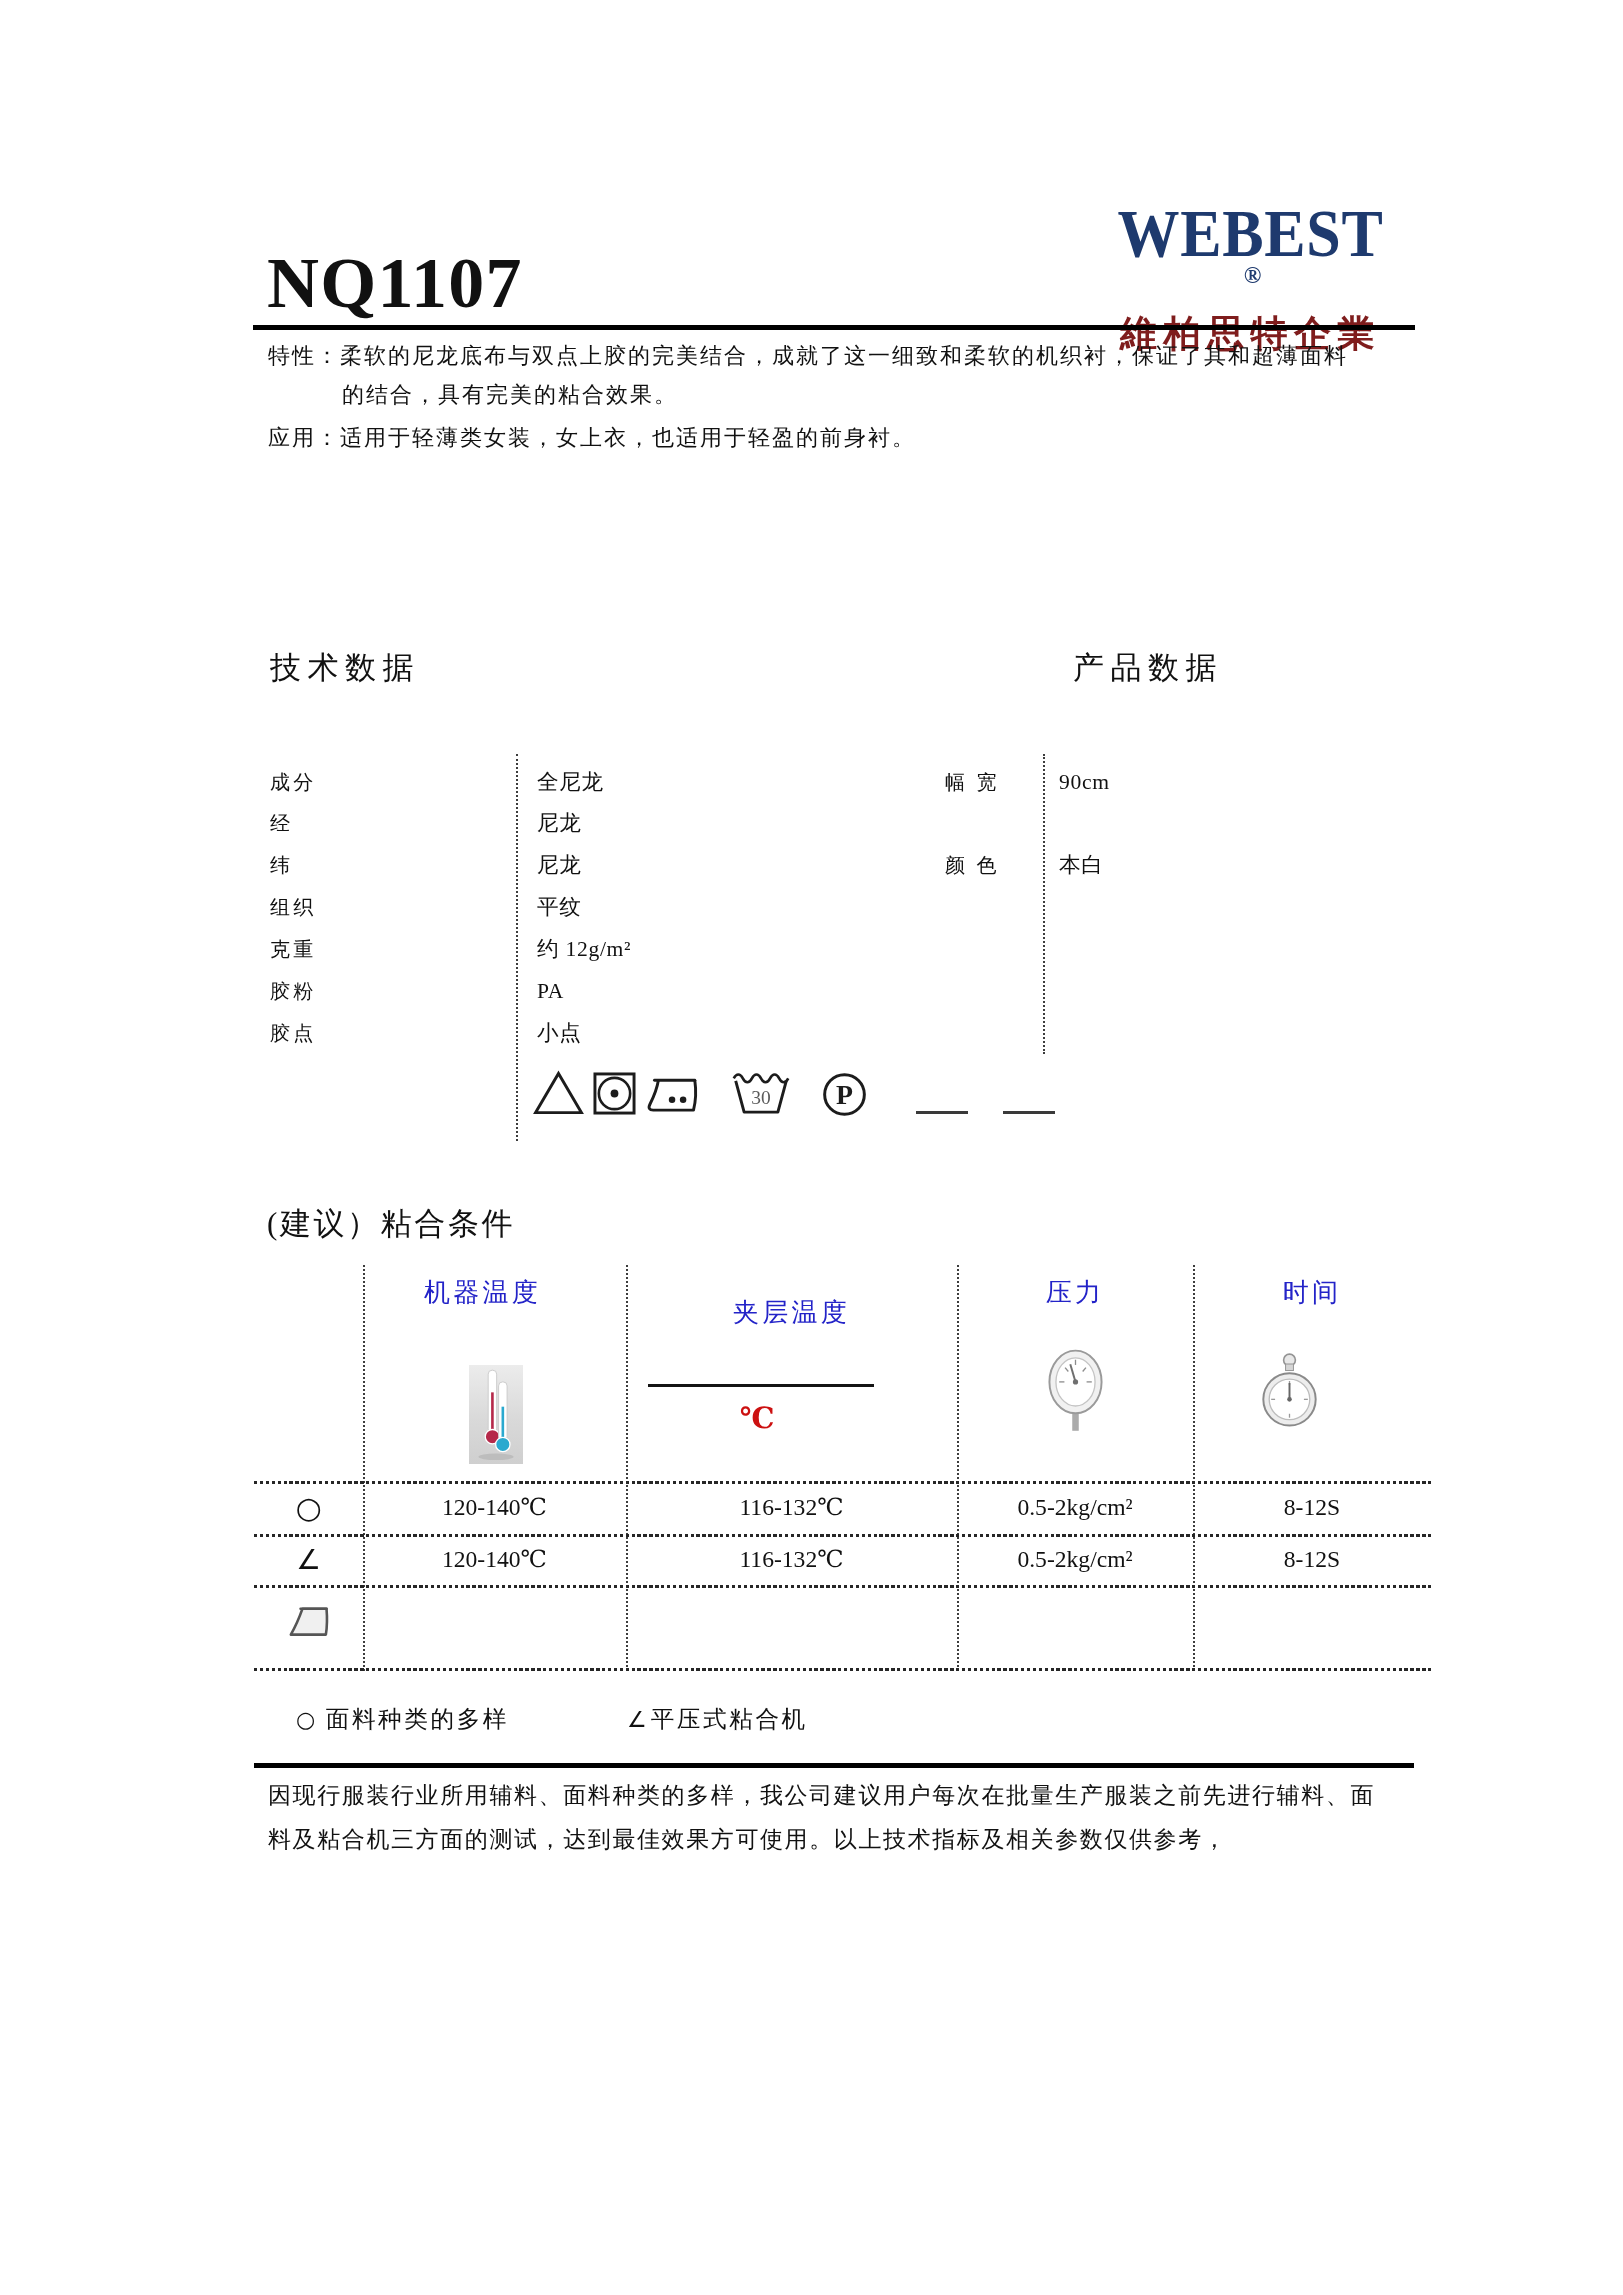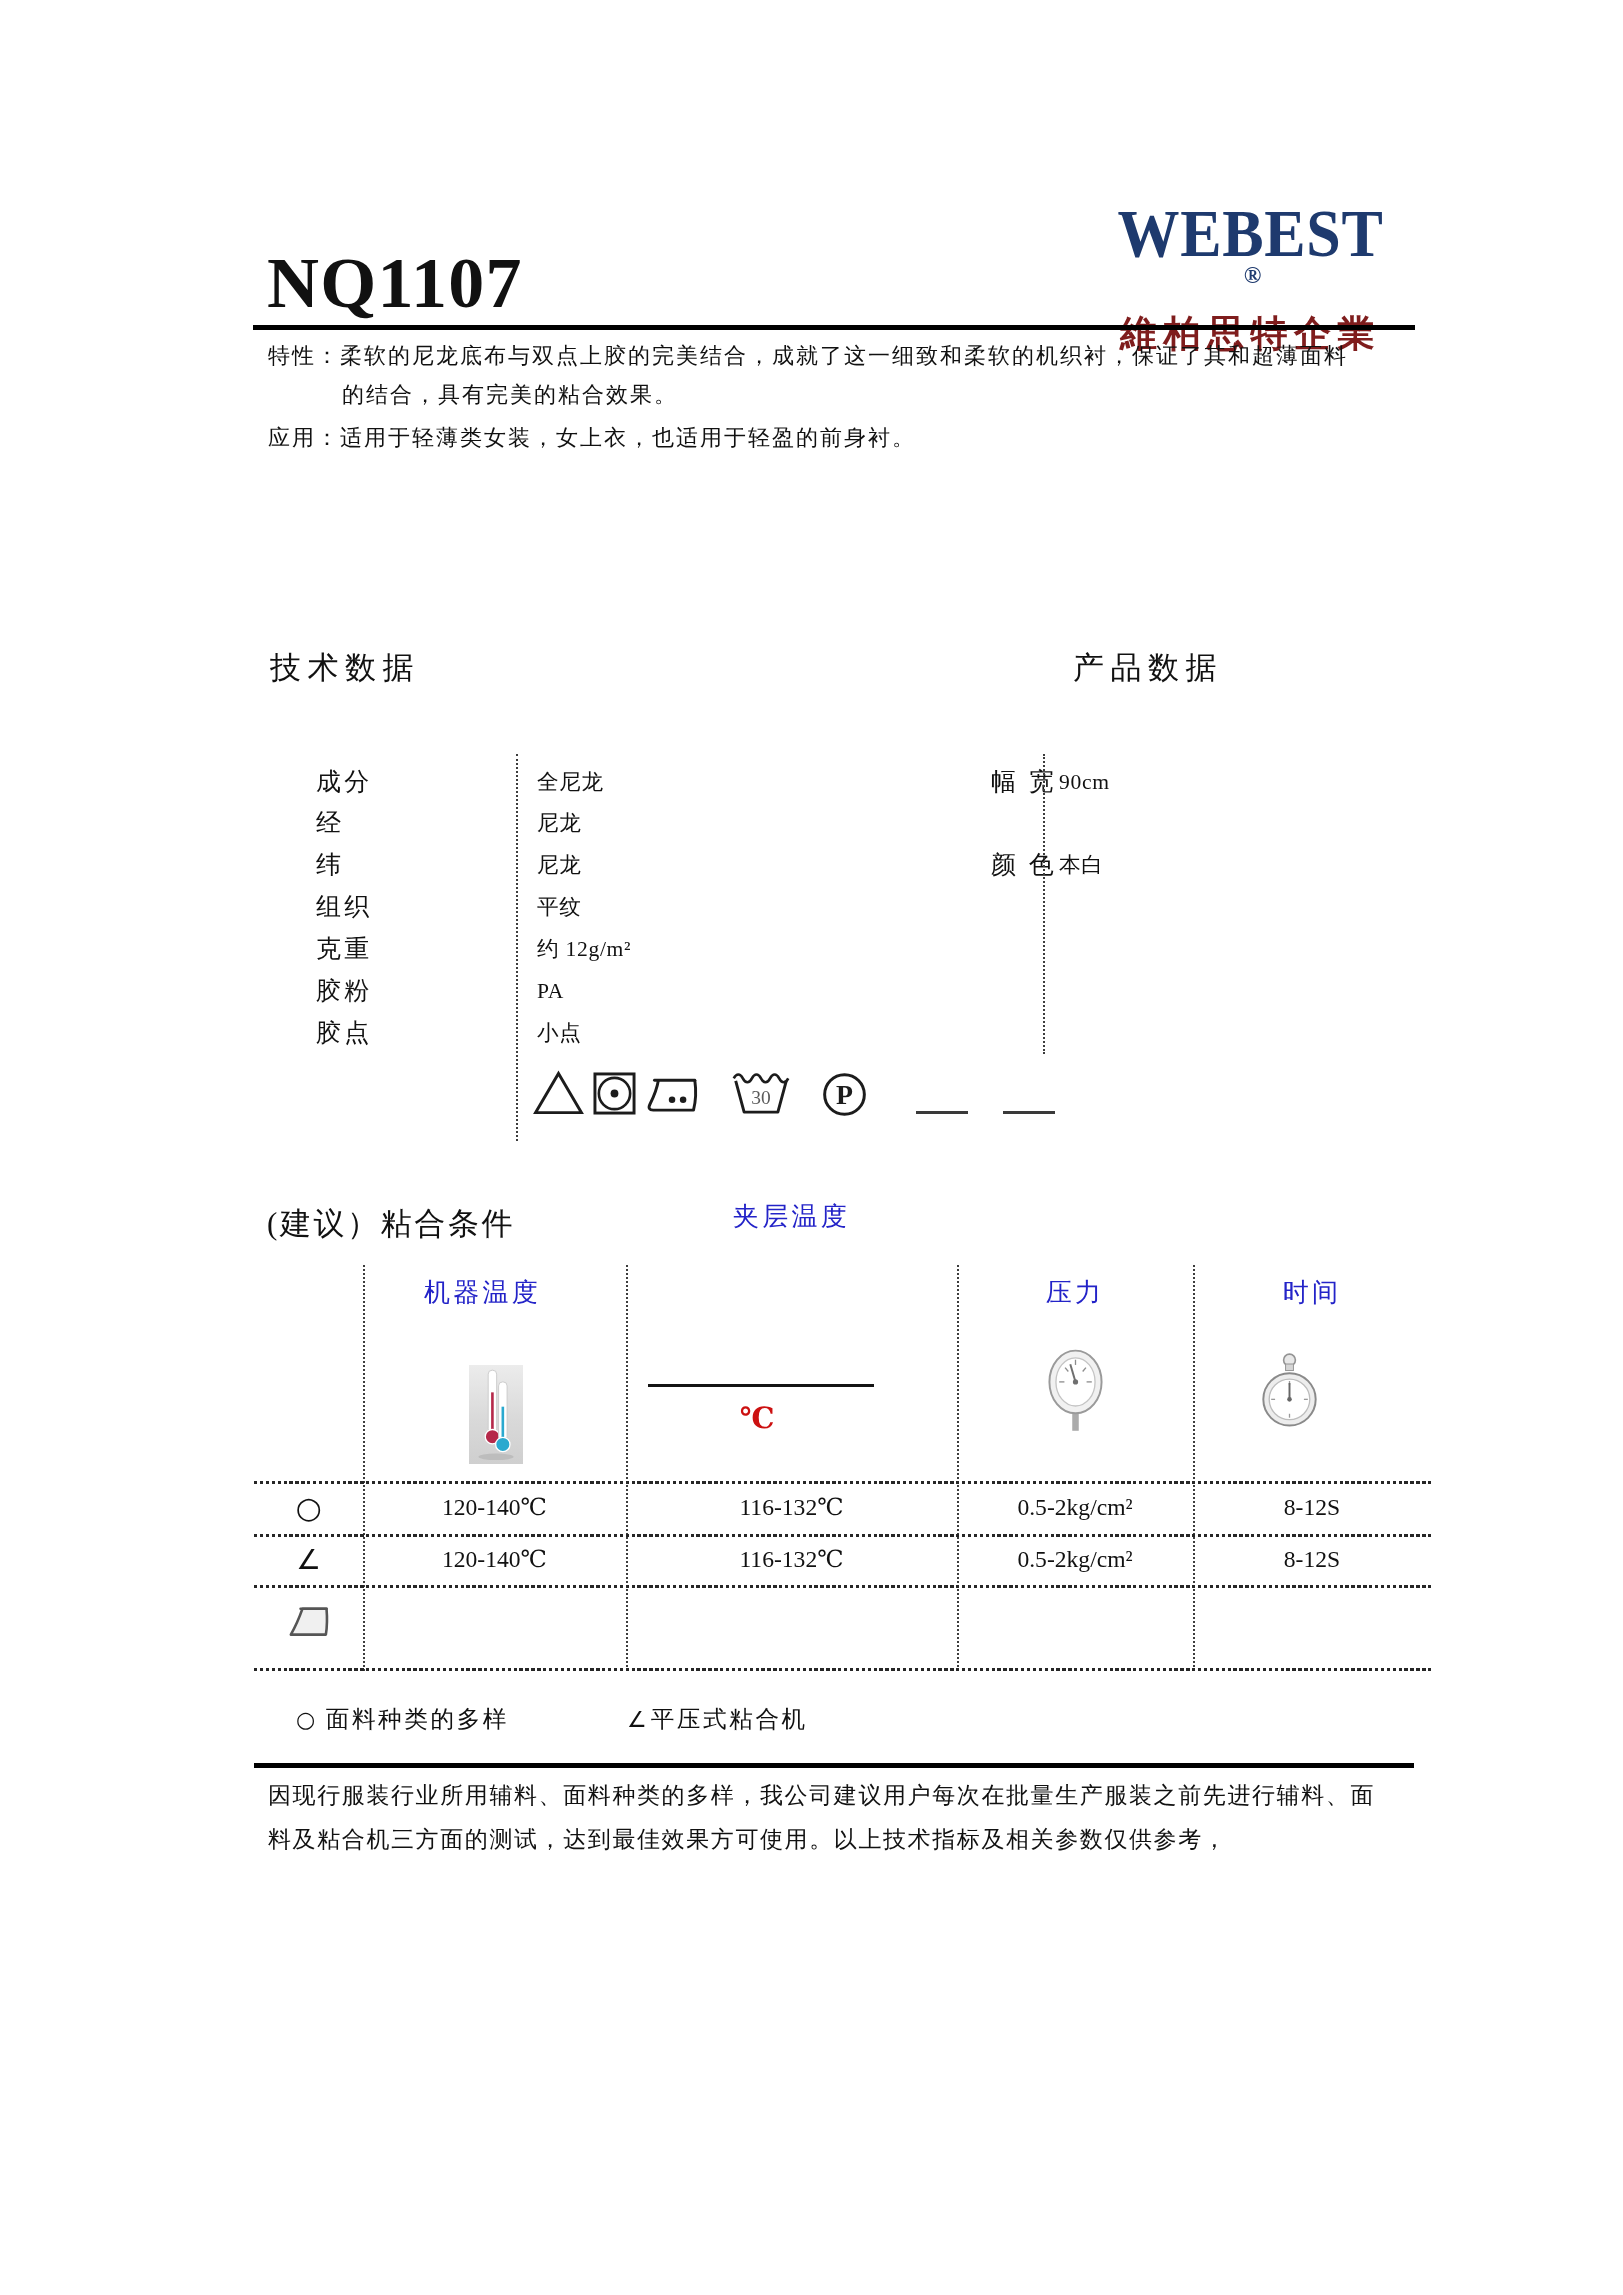--- a/index.html
+++ b/index.html
@@ -6,21 +6,21 @@
   .page{position:relative;width:1623px;height:2295px;background:#ffffff;overflow:hidden;
         font-family:"Liberation Serif","DejaVu Serif",serif;color:#111;}
   .abs{position:absolute;}
   
   .code{font-size:72px;font-weight:bold;letter-spacing:1.3px;}
   .brand{font-size:62px;font-weight:bold;color:#1e3a6e;letter-spacing:0.7px;line-height:1;transform:scaleY(1.08);transform-origin:top left;}
   .reg{font-size:23.6px;font-weight:bold;color:#1e3a6e;vertical-align:25px;margin-left:3.9px;}
   .company{font-size:37px;font-weight:bold;color:#7f1d1d;letter-spacing:6.5px;line-height:1;}
   .para{font-size:22px;letter-spacing:2px;white-space:nowrap;}
   .sect{font-size:31px;letter-spacing:6.5px;white-space:nowrap;}
-  .lbl{font-size:25px;letter-spacing:3.3px;white-space:nowrap;margin-left:46px;}
+  .lbl{font-size:20px;letter-spacing:3.3px;white-space:nowrap;}
   .val{font-size:21.6px;letter-spacing:0.7px;white-space:nowrap;}
   .bond-title{font-size:31px;letter-spacing:2.6px;white-space:nowrap;}
   .bhead{font-size:26px;color:#2323c8;letter-spacing:3.3px;text-align:center;white-space:nowrap;}
   .cell{font-size:23.6px;text-align:center;white-space:nowrap;}
   .legend{font-size:23.6px;letter-spacing:2.6px;white-space:nowrap;display:flex;align-items:center;}
   .legend .sym{font-family:"DejaVu Sans",sans-serif;font-size:22px;letter-spacing:0;margin-right:10.5px;}
   .footer-line{font-size:23px;letter-spacing:1.6px;white-space:nowrap;}
   .rowsym{font-family:"DejaVu Sans",sans-serif;}
   
   .rule{background:#000;}
@@ -118,21 +118,21 @@
   <div class="abs vdash" style="left:363px;top:1265px;height:406px;"></div>
   <div class="abs vdash" style="left:626px;top:1265px;height:406px;"></div>
   <div class="abs vdash" style="left:957px;top:1265px;height:406px;"></div>
   <div class="abs vdash" style="left:1193px;top:1265px;height:406px;"></div>
   <div class="abs hdot" style="left:254px;top:1481px;width:1177px;"></div>
   <div class="abs hdot" style="left:254px;top:1534px;width:1177px;"></div>
   <div class="abs hdot" style="left:254px;top:1585px;width:1177px;"></div>
   <div class="abs hdot" style="left:254px;top:1668px;width:1177px;"></div>
 
   <div class="abs bhead" style="left:351px;top:1275px;width:263px;">机器温度</div>
-  <div class="abs bhead" style="left:626px;top:1199px;width:331px;">夹层温度</div>
+  <div class="abs bhead" style="left:626px;top:1295px;width:331px;">夹层温度</div>
   <div class="abs bhead" style="left:957px;top:1275px;width:236px;">压力</div>
   <div class="abs bhead" style="left:1193px;top:1275px;width:238px;">时间</div>
 
   <div class="abs thermo-box" style="left:469px;top:1365px;width:54px;height:99px;">
     <svg width="54" height="99" viewBox="0 0 82 152">
       <ellipse cx="41" cy="141" rx="27" ry="5" fill="#bdbdbd"></ellipse>
       <rect x="29" y="8" width="13" height="96" rx="6" fill="#ffffff" stroke="#cccccc" stroke-width="1.5"></rect>
       <rect x="33.5" y="42" width="4" height="60" fill="#b5294a"></rect>
       <circle cx="35.5" cy="110" r="11" fill="#b5294a" stroke="#ffffff" stroke-width="2"></circle>
       <rect x="45" y="26" width="13" height="90" rx="6" fill="#ffffff" stroke="#cccccc" stroke-width="1.5"></rect>

